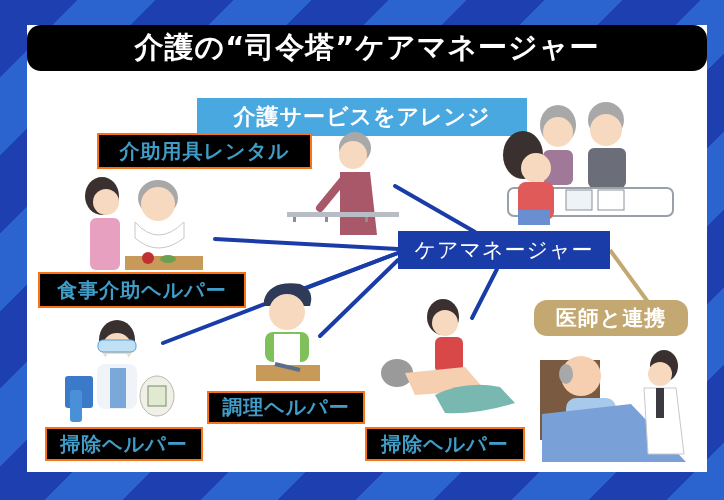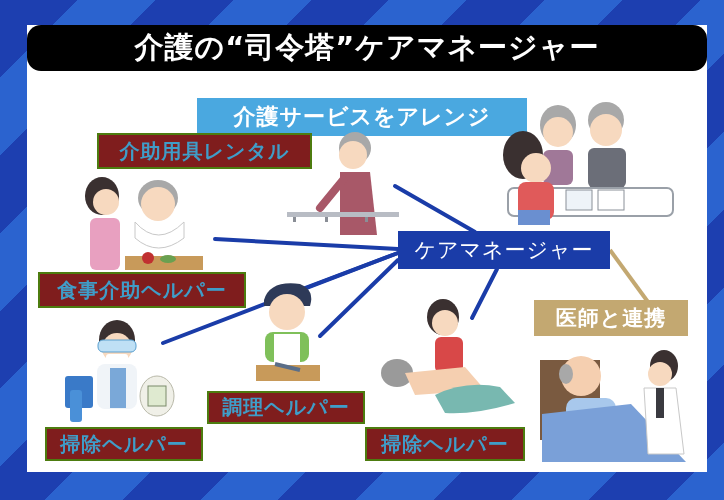--- a/index.html
+++ b/index.html
@@ -18,35 +18,35 @@
     background: #000000; color: #ffffff;
     font-size: 29px; font-weight: bold; letter-spacing: 1px;
     display: flex; align-items: center; justify-content: center; border-radius: 14px;
   }
   .banner {
     position: absolute; left: 197px; top: 82px; width: 330px; height: 38px;
     background: #4aa8e0; color: #ffffff; font-weight: bold; font-size: 22px;
     display: flex; align-items: center; justify-content: center; letter-spacing: 1px; margin-top: 16px;
   }
   .label {
-    position: absolute; background: #7f1d1d; border: 2px solid #4d7c0f;
+    position: absolute; background: #000000; border: 2px solid #f97316;
     color: #3f9dc8; font-weight: bold; font-size: 20px;
     display: flex; align-items: center; justify-content: center; letter-spacing: 1px;
     white-space: nowrap;
     text-align: right;
   }
   .center-node {
     position: absolute; left: 398px; top: 231px; width: 212px; height: 38px;
     background: #1a3ca8; color: #ffffff; font-weight: normal; font-size: 21px;
     display: flex; align-items: center; justify-content: center; letter-spacing: 1px;
   }
   .doctor-label {
     position: absolute; left: 534px; top: 300px; width: 154px; height: 36px;
     background: #c3a871; color: #ffffff; font-weight: bold; font-size: 21px;
-    display: flex; align-items: center; justify-content: center; letter-spacing: 1px;
+    display: flex; align-items: center; justify-content: center; letter-spacing: 1px; border-radius: 13px;
   }
   svg.lines { position: absolute; left: 0; top: 0; width: 724px; height: 500px; pointer-events: none; }
   .illus { position: absolute; }
 </style>
 </head>
 <body>
 
 <div class="panel"></div>
 
 <div class="title-bar">介護の“司令塔”ケアマネージャー</div>

